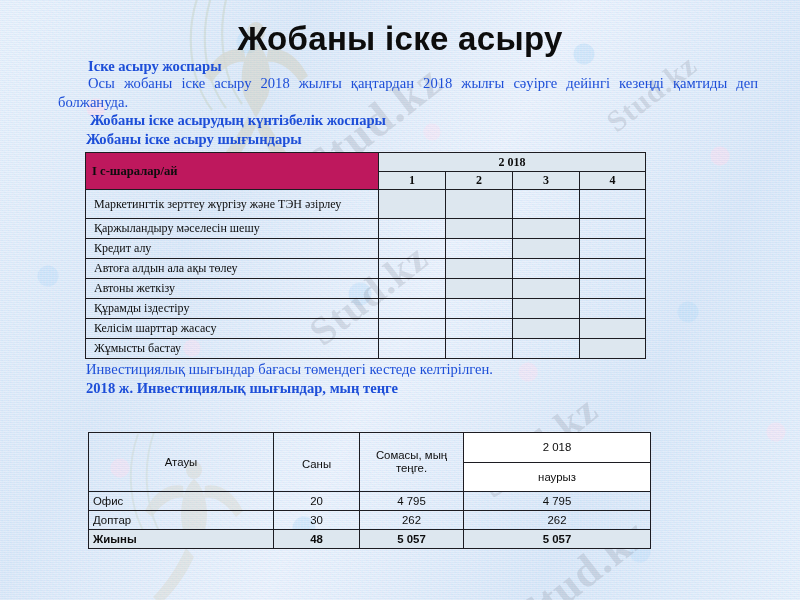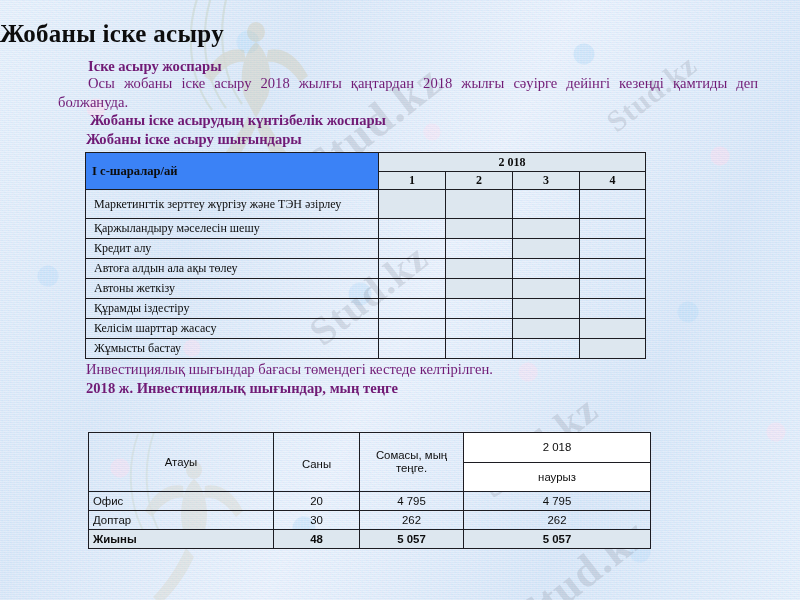--- a/index.html
+++ b/index.html
@@ -81,33 +81,33 @@
   #content {
     position: absolute;
     inset: 0;
     color: #0d0d0d;
   }
 
   #page-title {
     position: absolute;
     left: 0; right: 0;
     top: 20px;
-    text-align: left;
-    font-family: Liberation Serif, serif;
-    font-weight: bold;
-    font-size: 25px;
+    text-align: center;
+    font-family: Liberation Sans, sans-serif;
+    font-weight: bold;
+    font-size: 33px;
     letter-spacing: 0.3px;
   }
 
   .para {
     position: absolute;
     font-family: "Liberation Serif", serif;
     font-size: 14.6px;
     line-height: 19px;
-    color: #701a75;
+    color: #1d4ed8;
   }
 
   #lead-heading { left: 88px; top: 57px; font-weight: bold; }
   #lead-body {
     left: 58px; top: 74px; width: 700px;
     text-align: justify;
     text-indent: 30px;
   }
   #sub-1 { left: 90px; top: 111px; font-weight: bold; }
   #sub-2 { left: 86px; top: 130px; font-weight: bold; }
@@ -130,21 +130,21 @@
 
   
   #schedule-table {
     left: 85px;
     top: 152px;
     width: 560px;
     font-family: "Liberation Serif", serif;
   }
   #schedule-table td { font-size: 12.4px; }
   #schedule-table .hdr-label {
-    background: #3b82f6;
+    background: #be185d;
     font-weight: bold;
     font-size: 12.6px;
     padding: 3px 0 3px 6px;
     height: 18px;
     text-align: left;
   }
   #schedule-table .hdr-year {
     background: #dde7ef;
     font-weight: bold;
     font-size: 12px;

